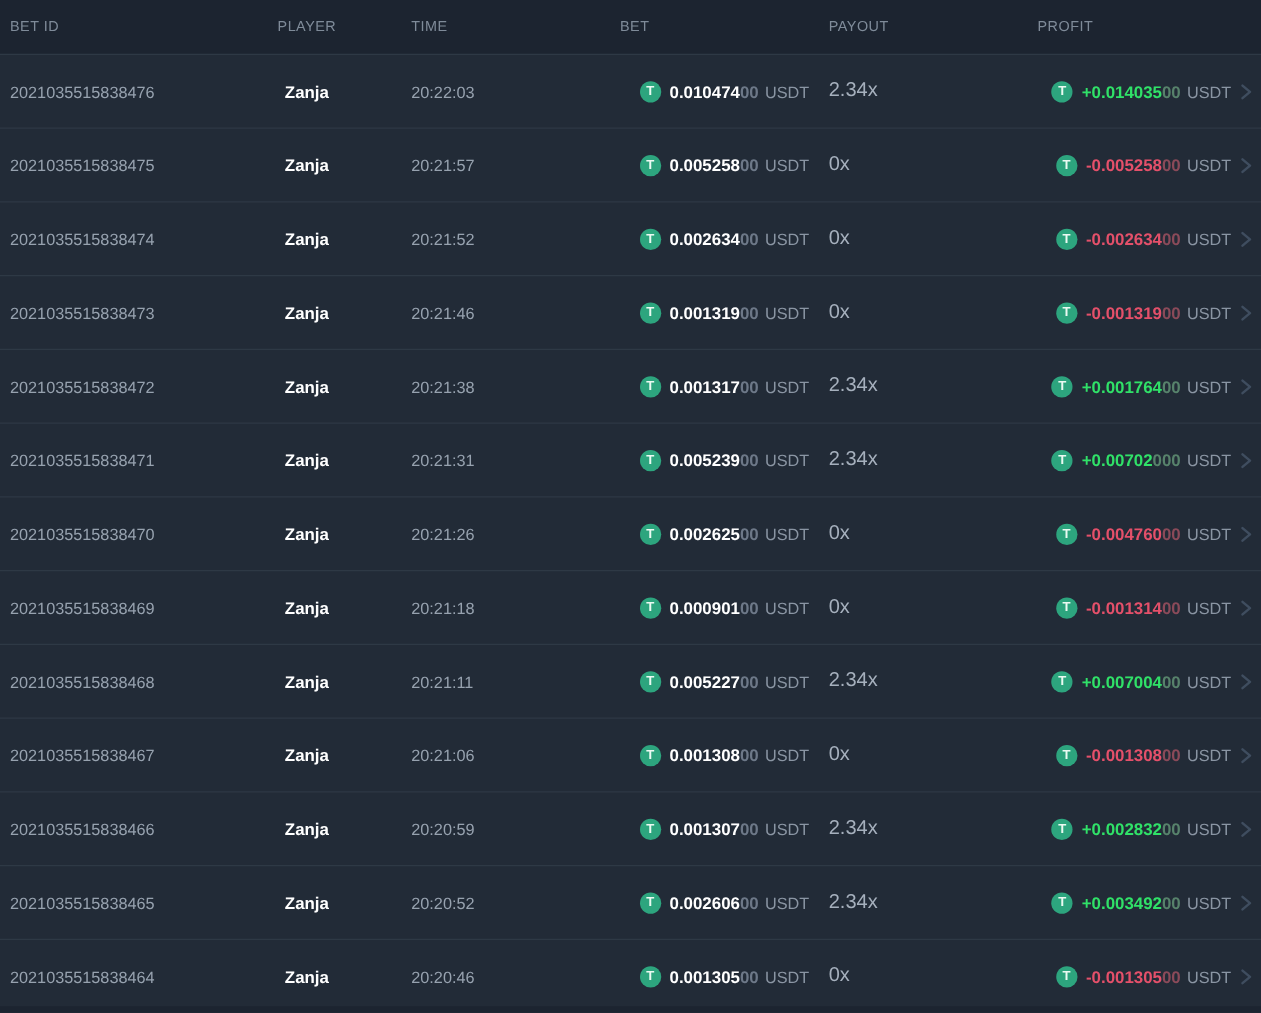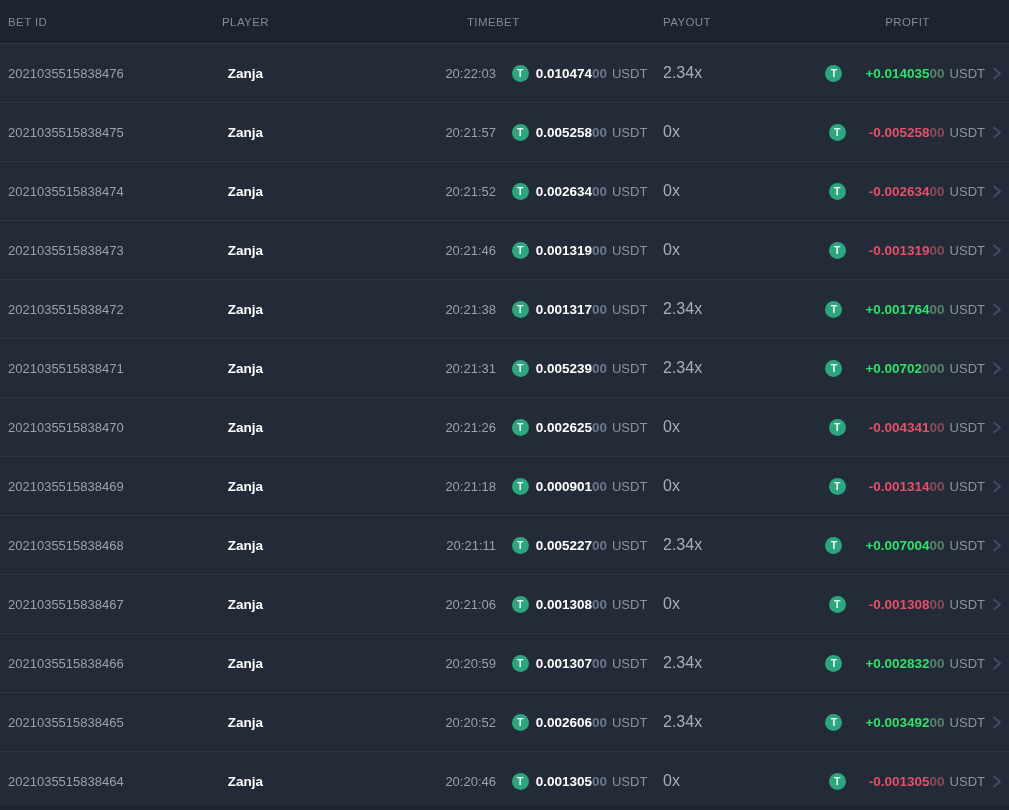--- a/index.html
+++ b/index.html
@@ -45,45 +45,45 @@
   }
   .bet-row{
     height:59px;
     border-top:1px solid var(--separator);
     box-sizing:border-box;
     font-size:13px;
     cursor:pointer;
   }
   .c1{padding-left:8px;text-align:left;}
   .c2{text-align:center;}
-  .c3{text-align:right;}
+  .c3{text-align:left;}
   .c4{display:flex;align-items:center;justify-content:center;}
   .c5{text-align:left;}
   .c6{display:flex;align-items:center;justify-content:flex-end;}
   .c7{display:flex;align-items:center;justify-content:center;}
-  .hdr-right{text-align:center;}
+  .hdr-right{text-align:left;}
 
   .bet-id{color:var(--muted-text);font-size:13px;}
   .player-name{color:var(--white);font-weight:700;font-size:13.5px;}
   .bet-time{color:var(--muted-text);font-size:13px;}
   .payout-mult{color:var(--payout-text);font-size:16px;}
 
   .coin{
     width:17px;height:17px;border-radius:50%;
     background:var(--tether);
     color:#eafaf2;
     font-weight:700;font-size:10.5px;line-height:1;
     display:flex;align-items:center;justify-content:center;
     margin-right:7px;flex:none;
   }
   .amt-main{color:var(--white);font-weight:700;font-size:13.5px;white-space:pre;}
   .amt-zeros{color:var(--dim-zeros);font-weight:700;font-size:13.5px;white-space:pre;}
   .currency{color:var(--currency-text);font-size:13px;margin-left:5px;}
 
-  .profit-main{font-weight:700;font-size:13.5px;white-space:pre;margin-left:16px;}
+  .profit-main{font-weight:700;font-size:13.5px;white-space:pre;}
   .profit-zeros{font-weight:700;font-size:13.5px;white-space:pre;}
   .win  .profit-main{color:var(--win);}
   .win  .profit-zeros{color:var(--win-dim);}
   .loss .profit-main{color:var(--loss);}
   .loss .profit-zeros{color:var(--loss-dim);}
 
   .chev{display:block;}
   .bottom-strip{
     position:absolute;left:0;bottom:0;width:100%;height:5px;
     background:var(--header-bg);
@@ -255,21 +255,21 @@
     <div class="c3 bet-time">20:21:26</div>
     <div class="c4">
       <span class="coin">T</span>
       <span class="amt-main">0.002625</span>
       <span class="amt-zeros">00</span>
       <span class="currency">USDT</span>
     </div>
     <div class="c5 payout-mult">0x</div>
     <div class="c6 loss">
       <span class="coin">T</span>
-      <span class="profit-main">-0.004341</span>
+      <span class="profit-main">-0.004760</span>
       <span class="profit-zeros">00</span>
       <span class="currency">USDT</span>
     </div>
     <div class="c7">
       <svg class="chev" width="10" height="15" viewBox="0 0 10 15">
         <polyline points="2,2.5 8,7.5 2,12.5" fill="none" stroke="#3f4d5f" stroke-width="2" stroke-linecap="round" stroke-linejoin="round"></polyline>
       </svg>
     </div>
   </div>
 

